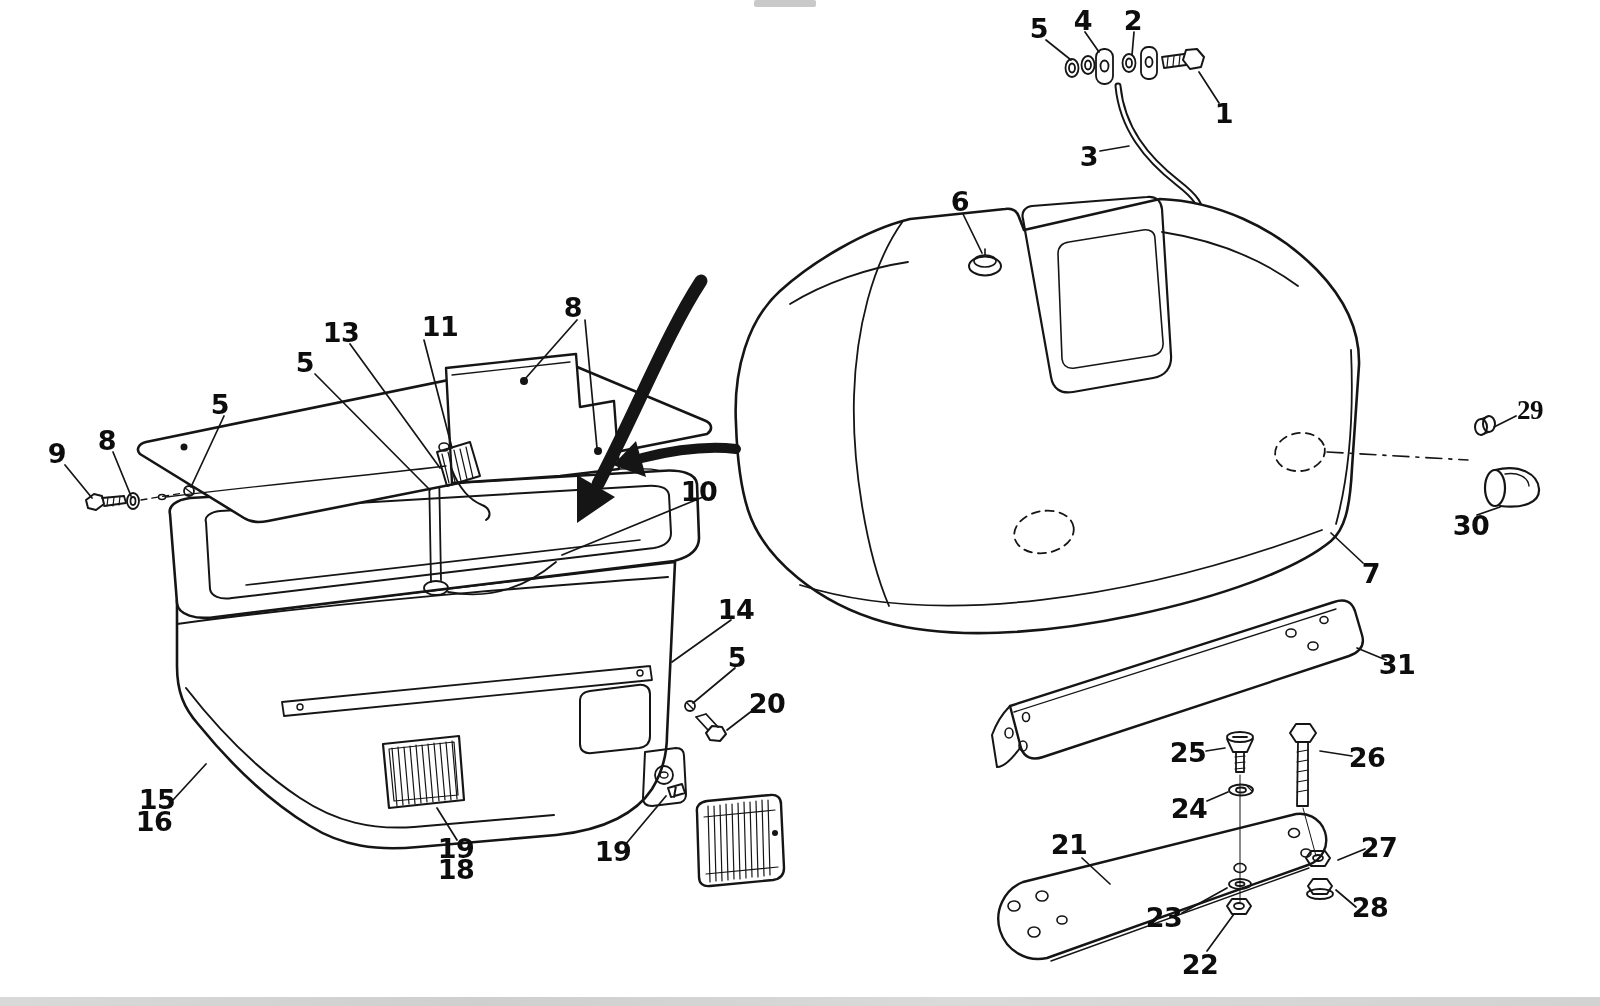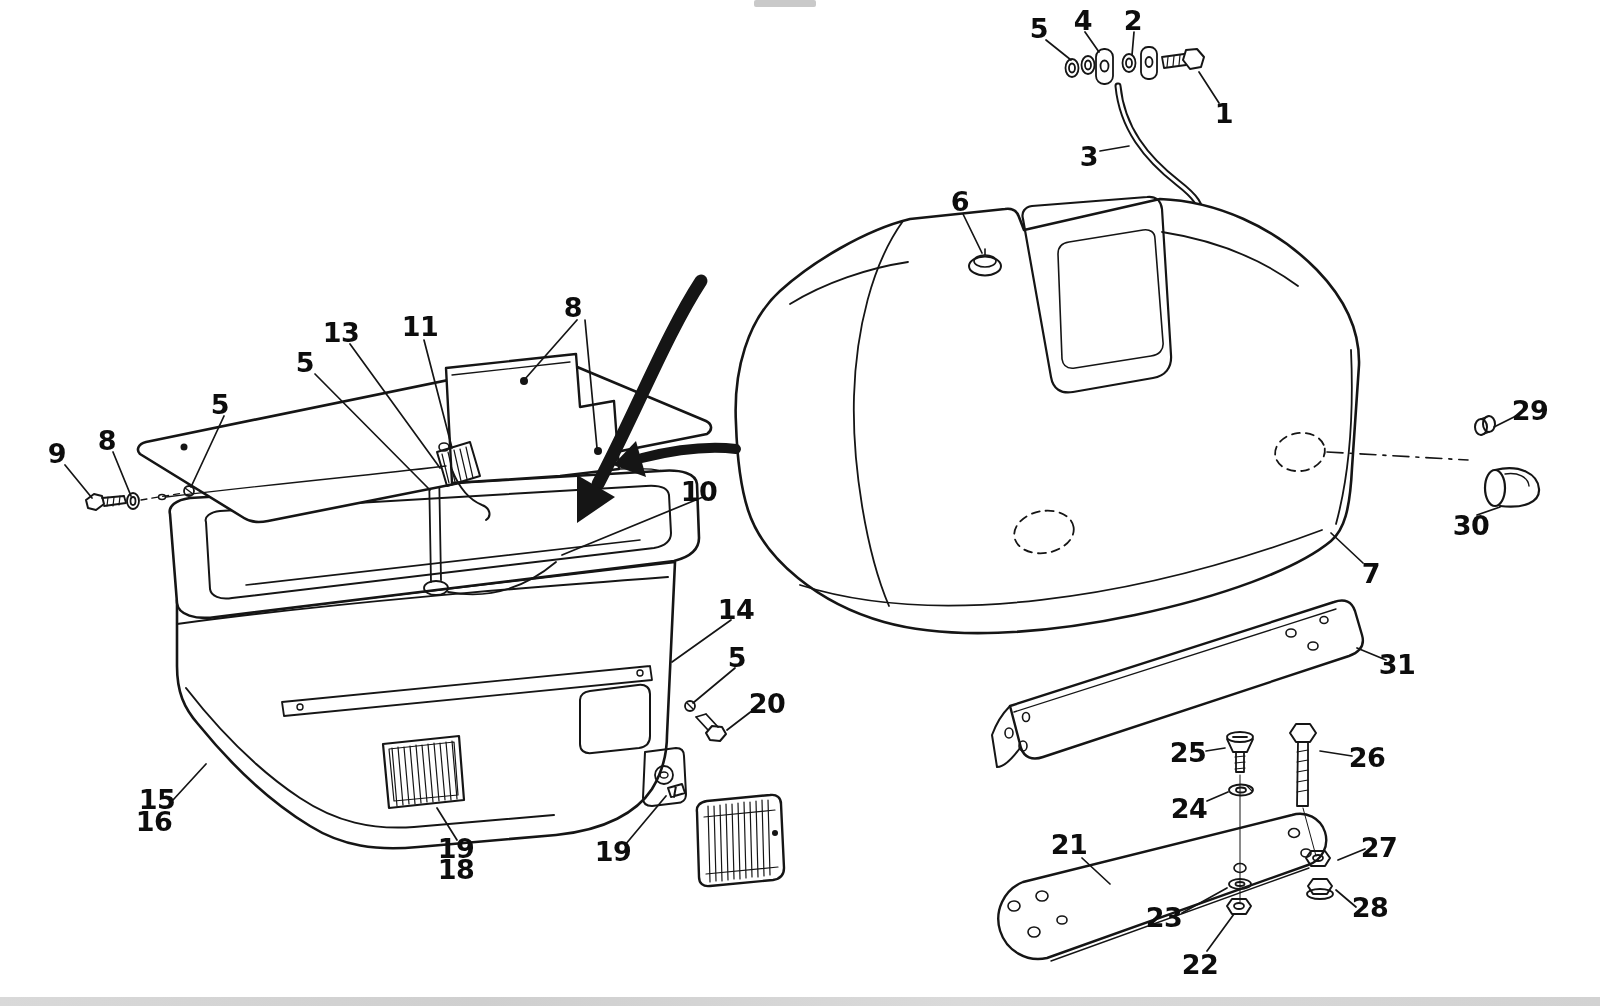--- a/index.html
+++ b/index.html
@@ -249,25 +249,25 @@
   </svg>
 
   <div>
       <div class="callout" style="left: 1039px; top: 28px;">5</div>
       <div class="callout" style="left: 1083px; top: 20px;">4</div>
       <div class="callout" style="left: 1133px; top: 20px;">2</div>
       <div class="callout" style="left: 1224px; top: 113px;">1</div>
       <div class="callout" style="left: 1089px; top: 156px;">3</div>
       <div class="callout" style="left: 960px; top: 201px;">6</div>
       <div class="callout" style="left: 573px; top: 307px;">8</div>
-      <div class="callout" style="left: 420px; top: 326px;">11</div>
+      <div class="callout" style="left: 440px; top: 326px;">11</div>
       <div class="callout" style="left: 341px; top: 332px;">13</div>
       <div class="callout" style="left: 305px; top: 362px;">5</div>
       <div class="callout" style="left: 220px; top: 404px;">5</div>
-      <div class="callout" style="left: 1530px; top: 410px;">29</div>
+      <div class="callout" style="left: 1530px; top: 410px; font-family: Liberation Serif, serif;">29</div>
       <div class="callout" style="left: 107px; top: 440px;">8</div>
       <div class="callout" style="left: 57px; top: 453px;">9</div>
       <div class="callout" style="left: 699px; top: 491px;">10</div>
       <div class="callout" style="left: 1471px; top: 525px;">30</div>
       <div class="callout" style="left: 1371px; top: 573px;">7</div>
       <div class="callout" style="left: 736px; top: 609px;">14</div>
       <div class="callout" style="left: 737px; top: 657px;">5</div>
       <div class="callout" style="left: 1397px; top: 664px;">31</div>
       <div class="callout" style="left: 767px; top: 703px;">20</div>
       <div class="callout" style="left: 1188px; top: 752px;">25</div>

